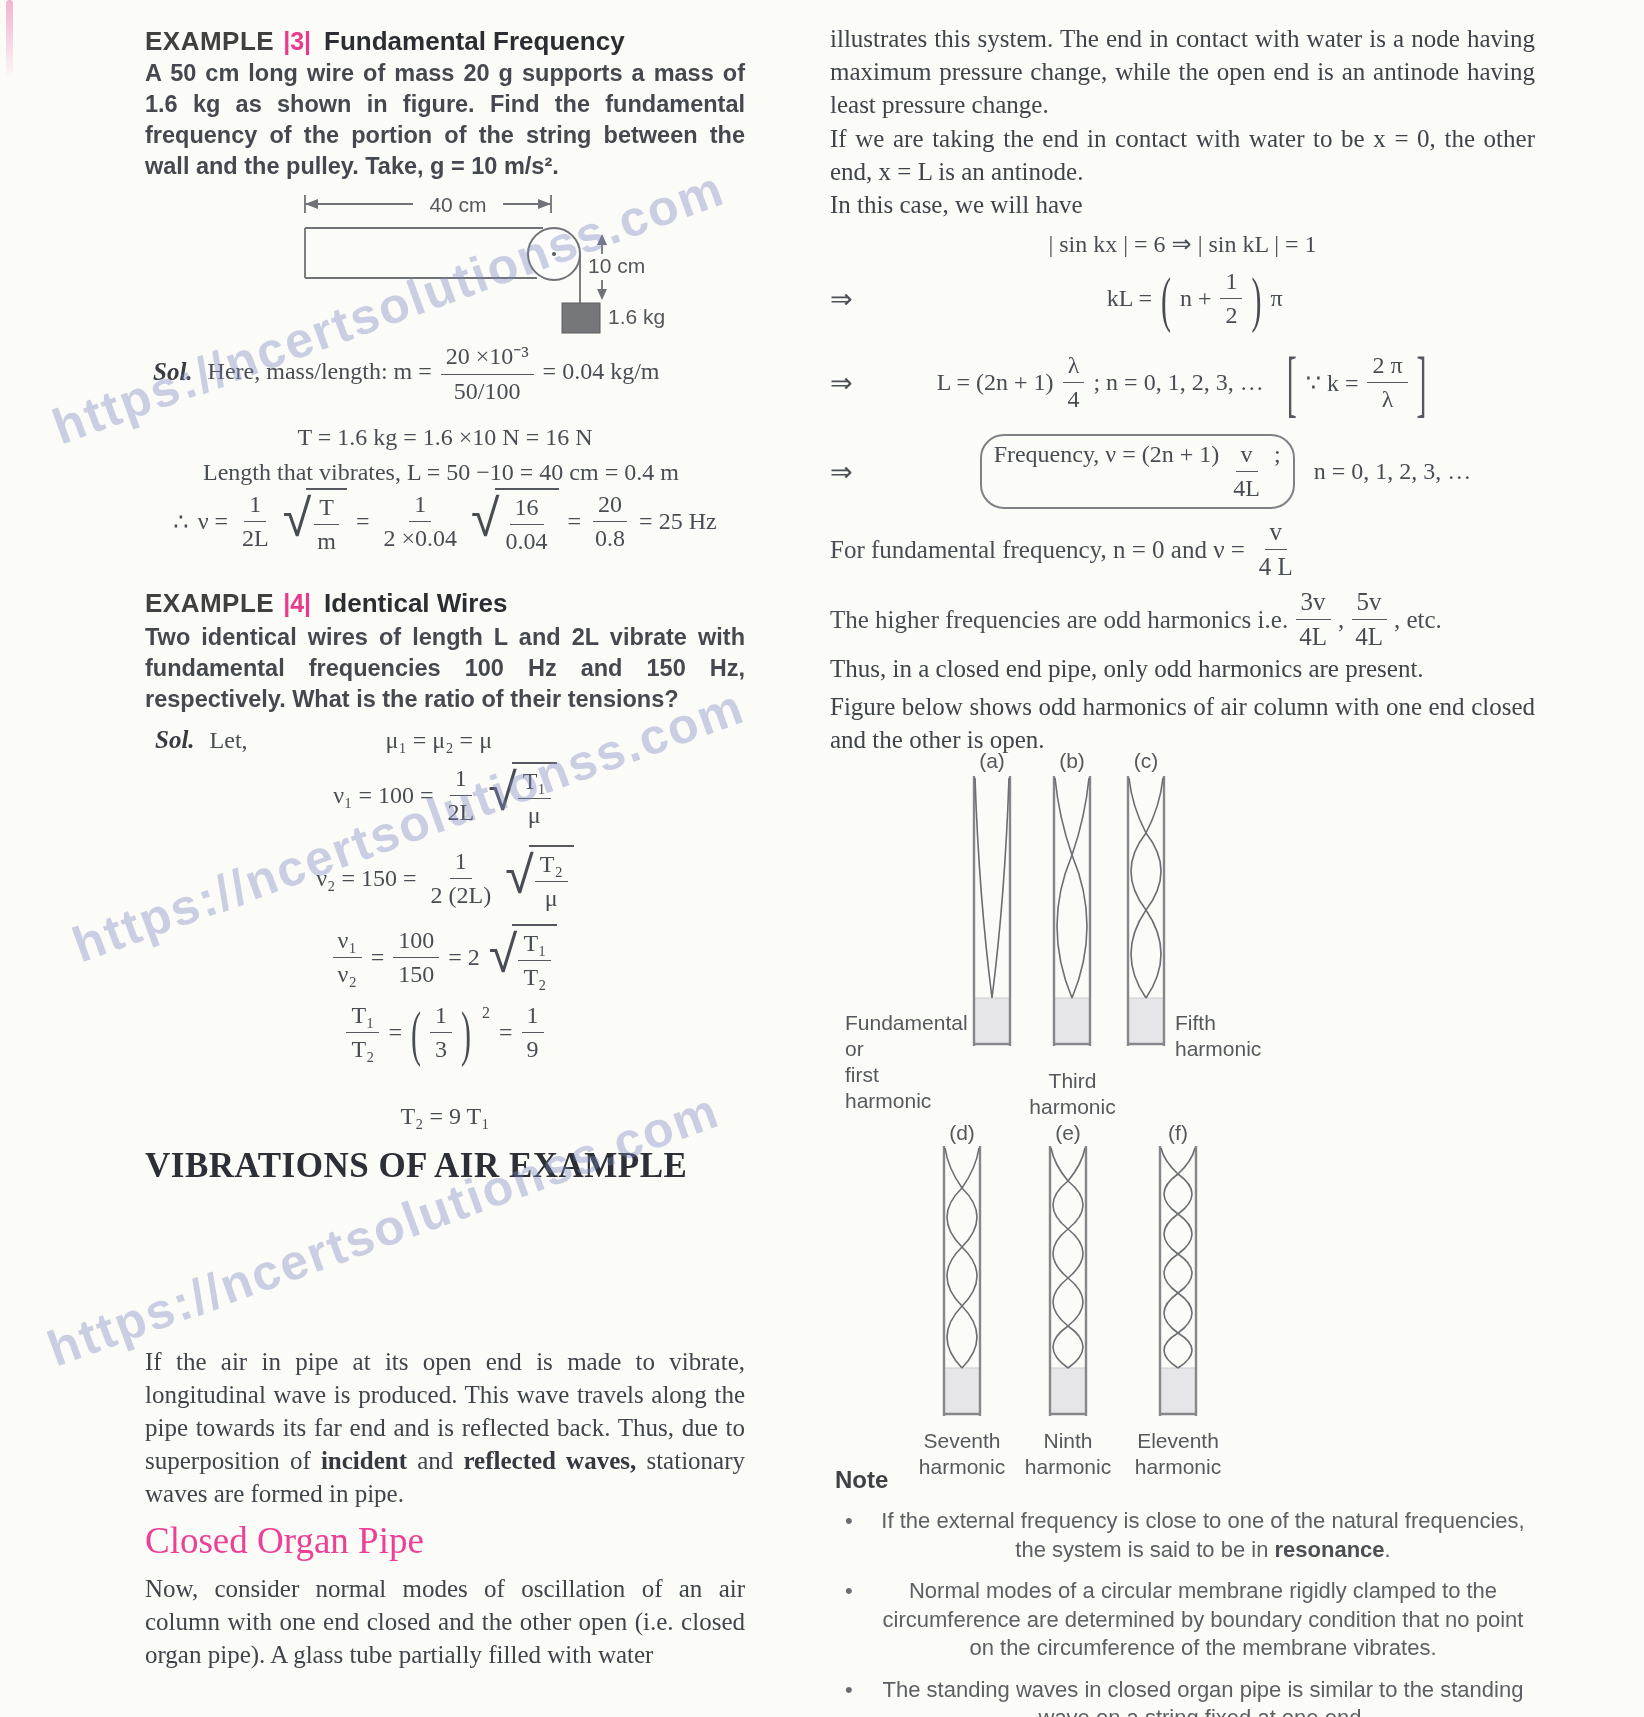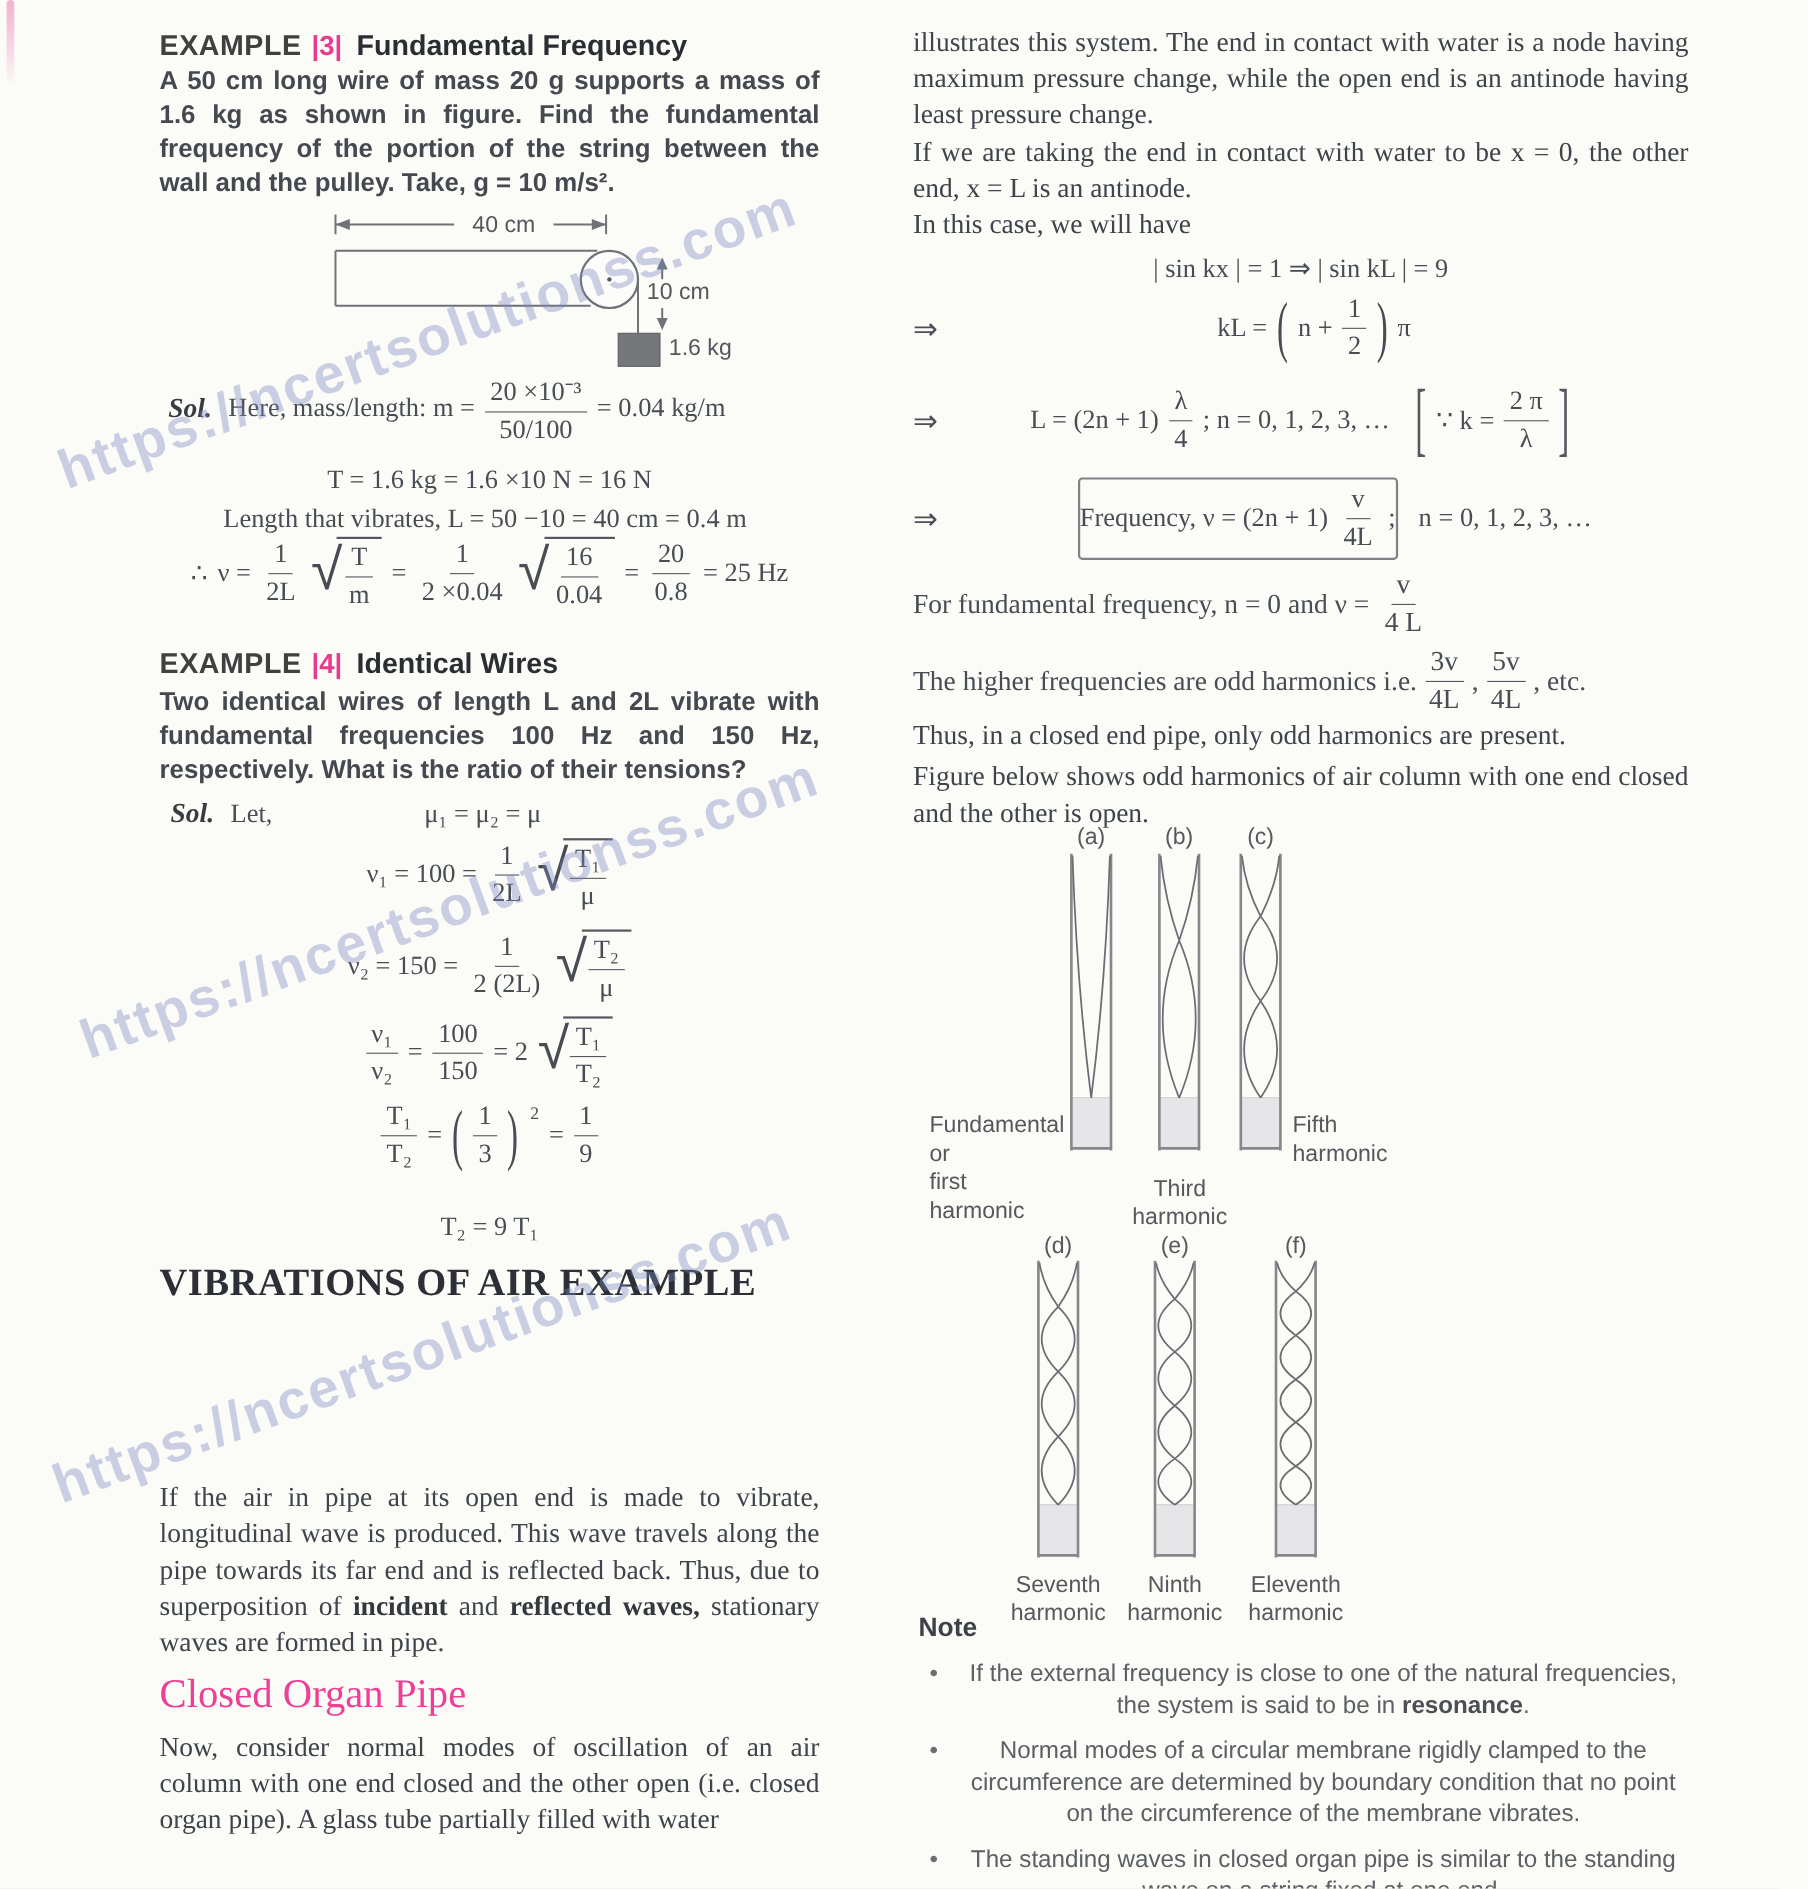--- a/index.html
+++ b/index.html
@@ -43,22 +43,22 @@
   .fr { display:inline-flex; flex-direction:column; align-items:center; }
   .fr .n { display:block; padding:0 5px 3px; border-bottom:1.7px solid #55595f; text-align:center; }
   .fr .d { display:block; padding:3px 5px 0; text-align:center; }
   .sq { display:inline-flex; align-items:center; }
   .sq .sgn { font-family:"DejaVu Sans",sans-serif; font-weight:100; font-size:52px; line-height:.95; margin-right:-5px; position:relative; top:-3px; }
   .sq .bd { border-top:2px solid #55595f; padding:4px 6px 0; }
   .bp { display:inline-block; font-size:30px; font-weight:300; transform:scaleY(2.05); line-height:1; }
   .bk { display:inline-block; font-size:30px; font-weight:300; transform:scaleY(2.5); line-height:1; color:#55595f; }
   .psup { font-size:16px; align-self:flex-start; margin-top:2px; margin-left:2px; }
   .imp { font-size:27px; color:#4c5157; }
-  .eqbox { display:inline-flex; align-items:center; gap:9px;
-           border:2px solid #7e8186; border-radius:4px; padding:5px 0; }
+  .eqbox { display:inline-flex; gap:9px;
+           border:2px solid #7e8186; border-radius:24px; padding:5px 12px; }
 
   
   .figlabel { position:absolute; font:21px/24px "Liberation Sans","DejaVu Sans",sans-serif;
               color:#54575b; text-align:center; background:#fbfbf8; padding:0 3px; }
   .cap { position:absolute; font:21px/26px "Liberation Sans","DejaVu Sans",sans-serif;
          color:#55585c; text-align:center; }
   .pipe { position:absolute; width:40px; height:272px; }
 
   
   .note-title { font:700 24px/28px "Liberation Sans","DejaVu Sans",sans-serif; color:#3e4145; }
@@ -252,21 +252,21 @@
     <p class="abs p-serif" style="left:0;top:1572px;width:600px">Now, consider normal modes of oscillation of an air column with one end closed and the other open (i.e. closed organ pipe). A glass tube partially filled with water</p>
   </div>
 
   <div class="col" style="left:830px;top:0;width:705px;height:1717px">
 
     <p class="abs p-serif" style="left:0;top:22px;width:705px">illustrates this system. The end in contact with water is a node having maximum pressure change, while the open end is an antinode having least pressure change.</p>
     <p class="abs p-serif" style="left:0;top:122px;width:705px">If we are taking the end in contact with water to be x = 0, the other end, x = L is an antinode.</p>
     <p class="abs p-serif" style="left:0;top:188px;width:705px;text-align:left">In this case, we will have</p>
 
     <div class="abs eq" style="left:0;top:230px;width:705px;justify-content:center">
-      <span>| sin kx | = 1  ⇒  | sin kL | = 9</span>
+      <span>| sin kx | = 6  ⇒  | sin kL | = 1</span>
     </div>
 
     <div class="abs eq" style="left:0;top:268px;width:705px">
       <span class="imp">⇒</span>
       <span style="margin-left:245px">kL =</span>
       <span class="bp">(</span>
       <span>n +</span>
       <span class="fr">
           <span class="n">1</span>
           <span class="d">2</span>

